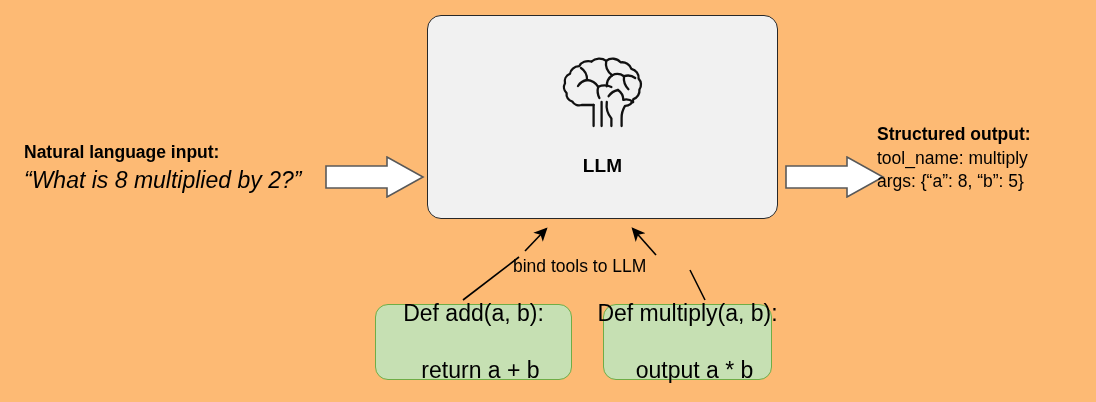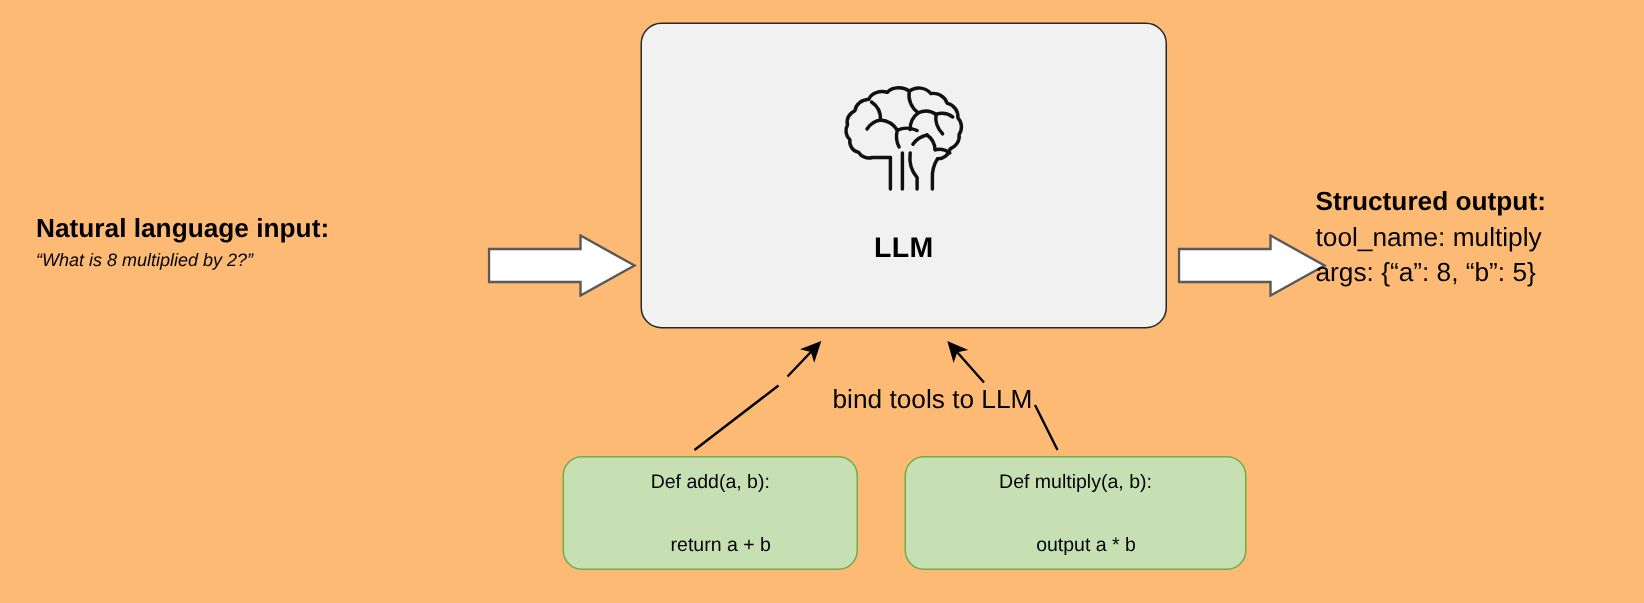--- a/index.html
+++ b/index.html
@@ -24,21 +24,21 @@
     width: 300px;
   }
   #input-text-block .title {
     font-size: 17.5px;
     font-weight: bold;
     color: #000000;
     line-height: 1.35;
     white-space: nowrap;
   }
   #input-text-block .quote {
-    font-size: 12px;
+    font-size: 23px;
     font-style: italic;
     color: #000000;
     line-height: 1.35;
     white-space: nowrap;
   }
 
   
   #output-text-block {
     position: absolute;
     left: 877px;
@@ -97,56 +97,55 @@
   }
 
   
   #bind-tools-label {
     position: absolute;
     left: 513px;
     top: 256px;
     font-size: 17.5px;
     color: #000000;
     white-space: nowrap;
-    margin-left: 42px;
   }
 
   
   .tool-box {
     position: absolute;
     background: #c6e0b3;
     border: 1.4px solid #6fad46;
     border-radius: 13px;
     box-sizing: border-box;
     display: flex;
     flex-direction: column;
     align-items: center;
     justify-content: center;
   }
   .tool-box .line1,
   .tool-box .line2 {
-    font-size: 13px;
+    font-size: 23px;
     color: #000000;
     line-height: 1.42;
     white-space: nowrap;
   }
   .tool-box .line2 {
     padding-left: 14px;
     margin-top: 24px;
   }
   #tool-box-add {
     left: 375px;
     top: 304px;
     width: 197px;
     height: 76px;
   }
   #tool-box-multiply {
     left: 603px;
     top: 304px;
-    width: 228px;
+    width: 169px;
     height: 76px;
   }
 
   
   #connectors {
     position: absolute;
     left: 0;
     top: 0;
     width: 1096px;
     height: 402px;

